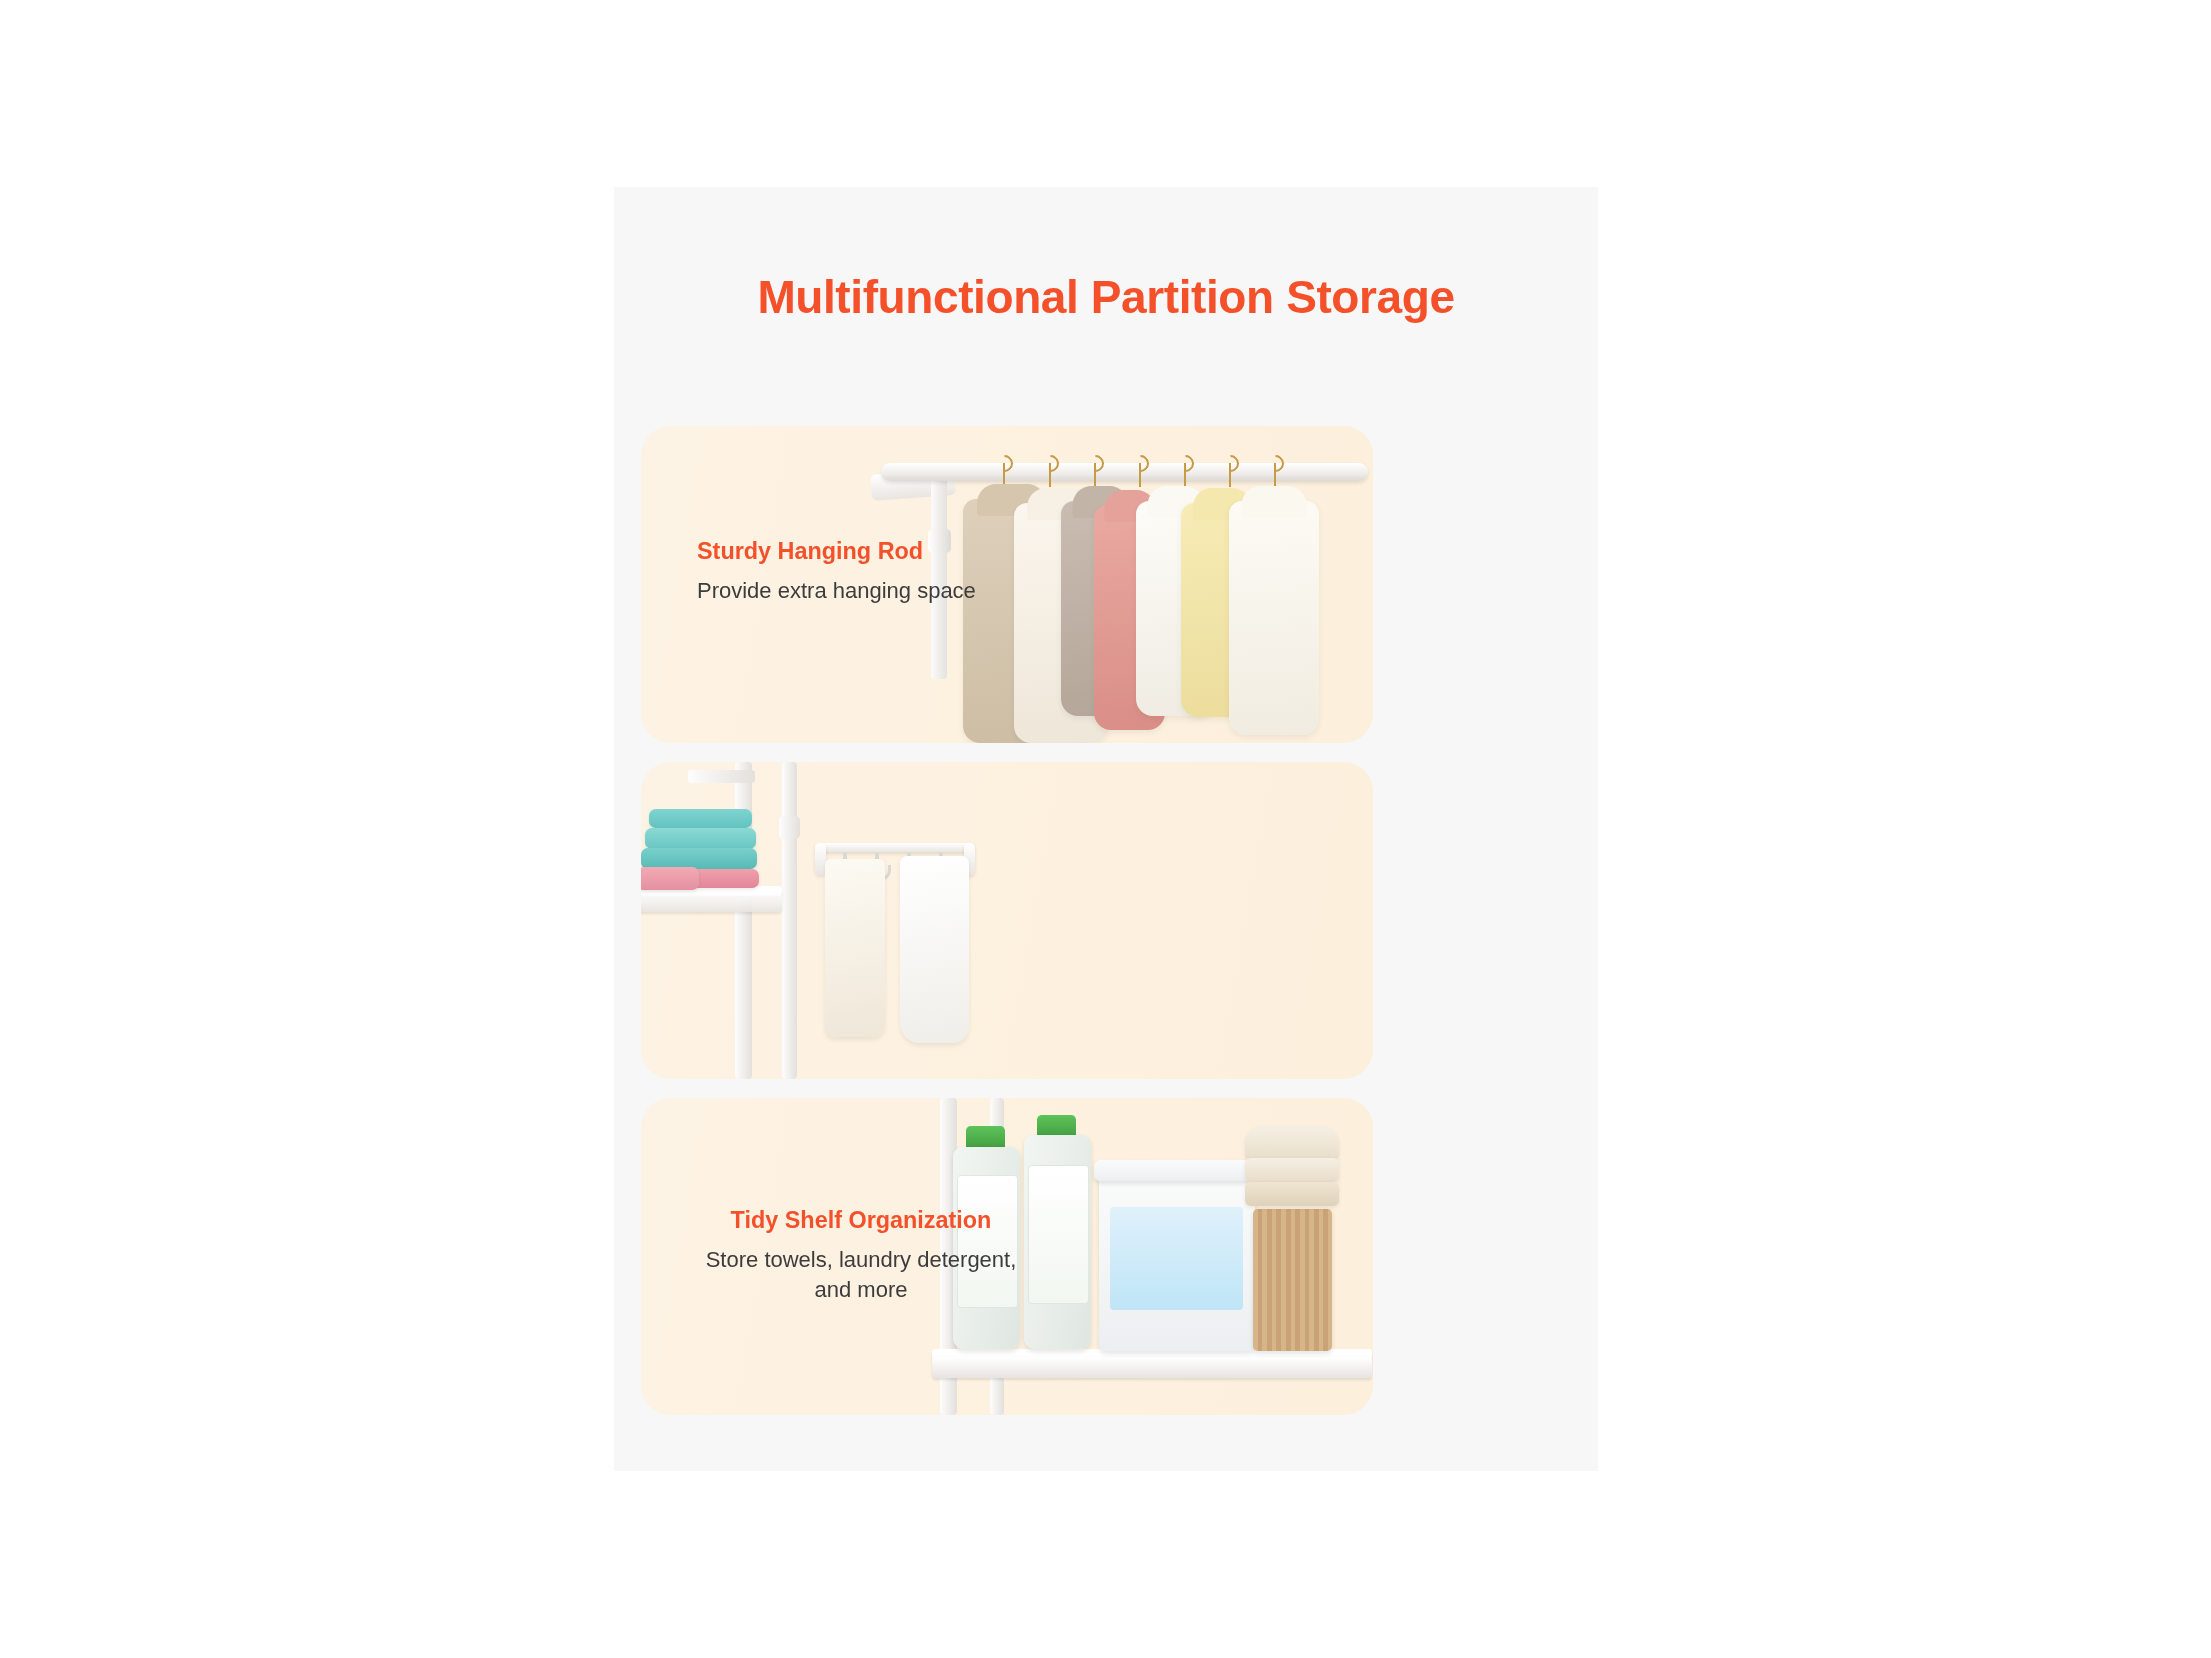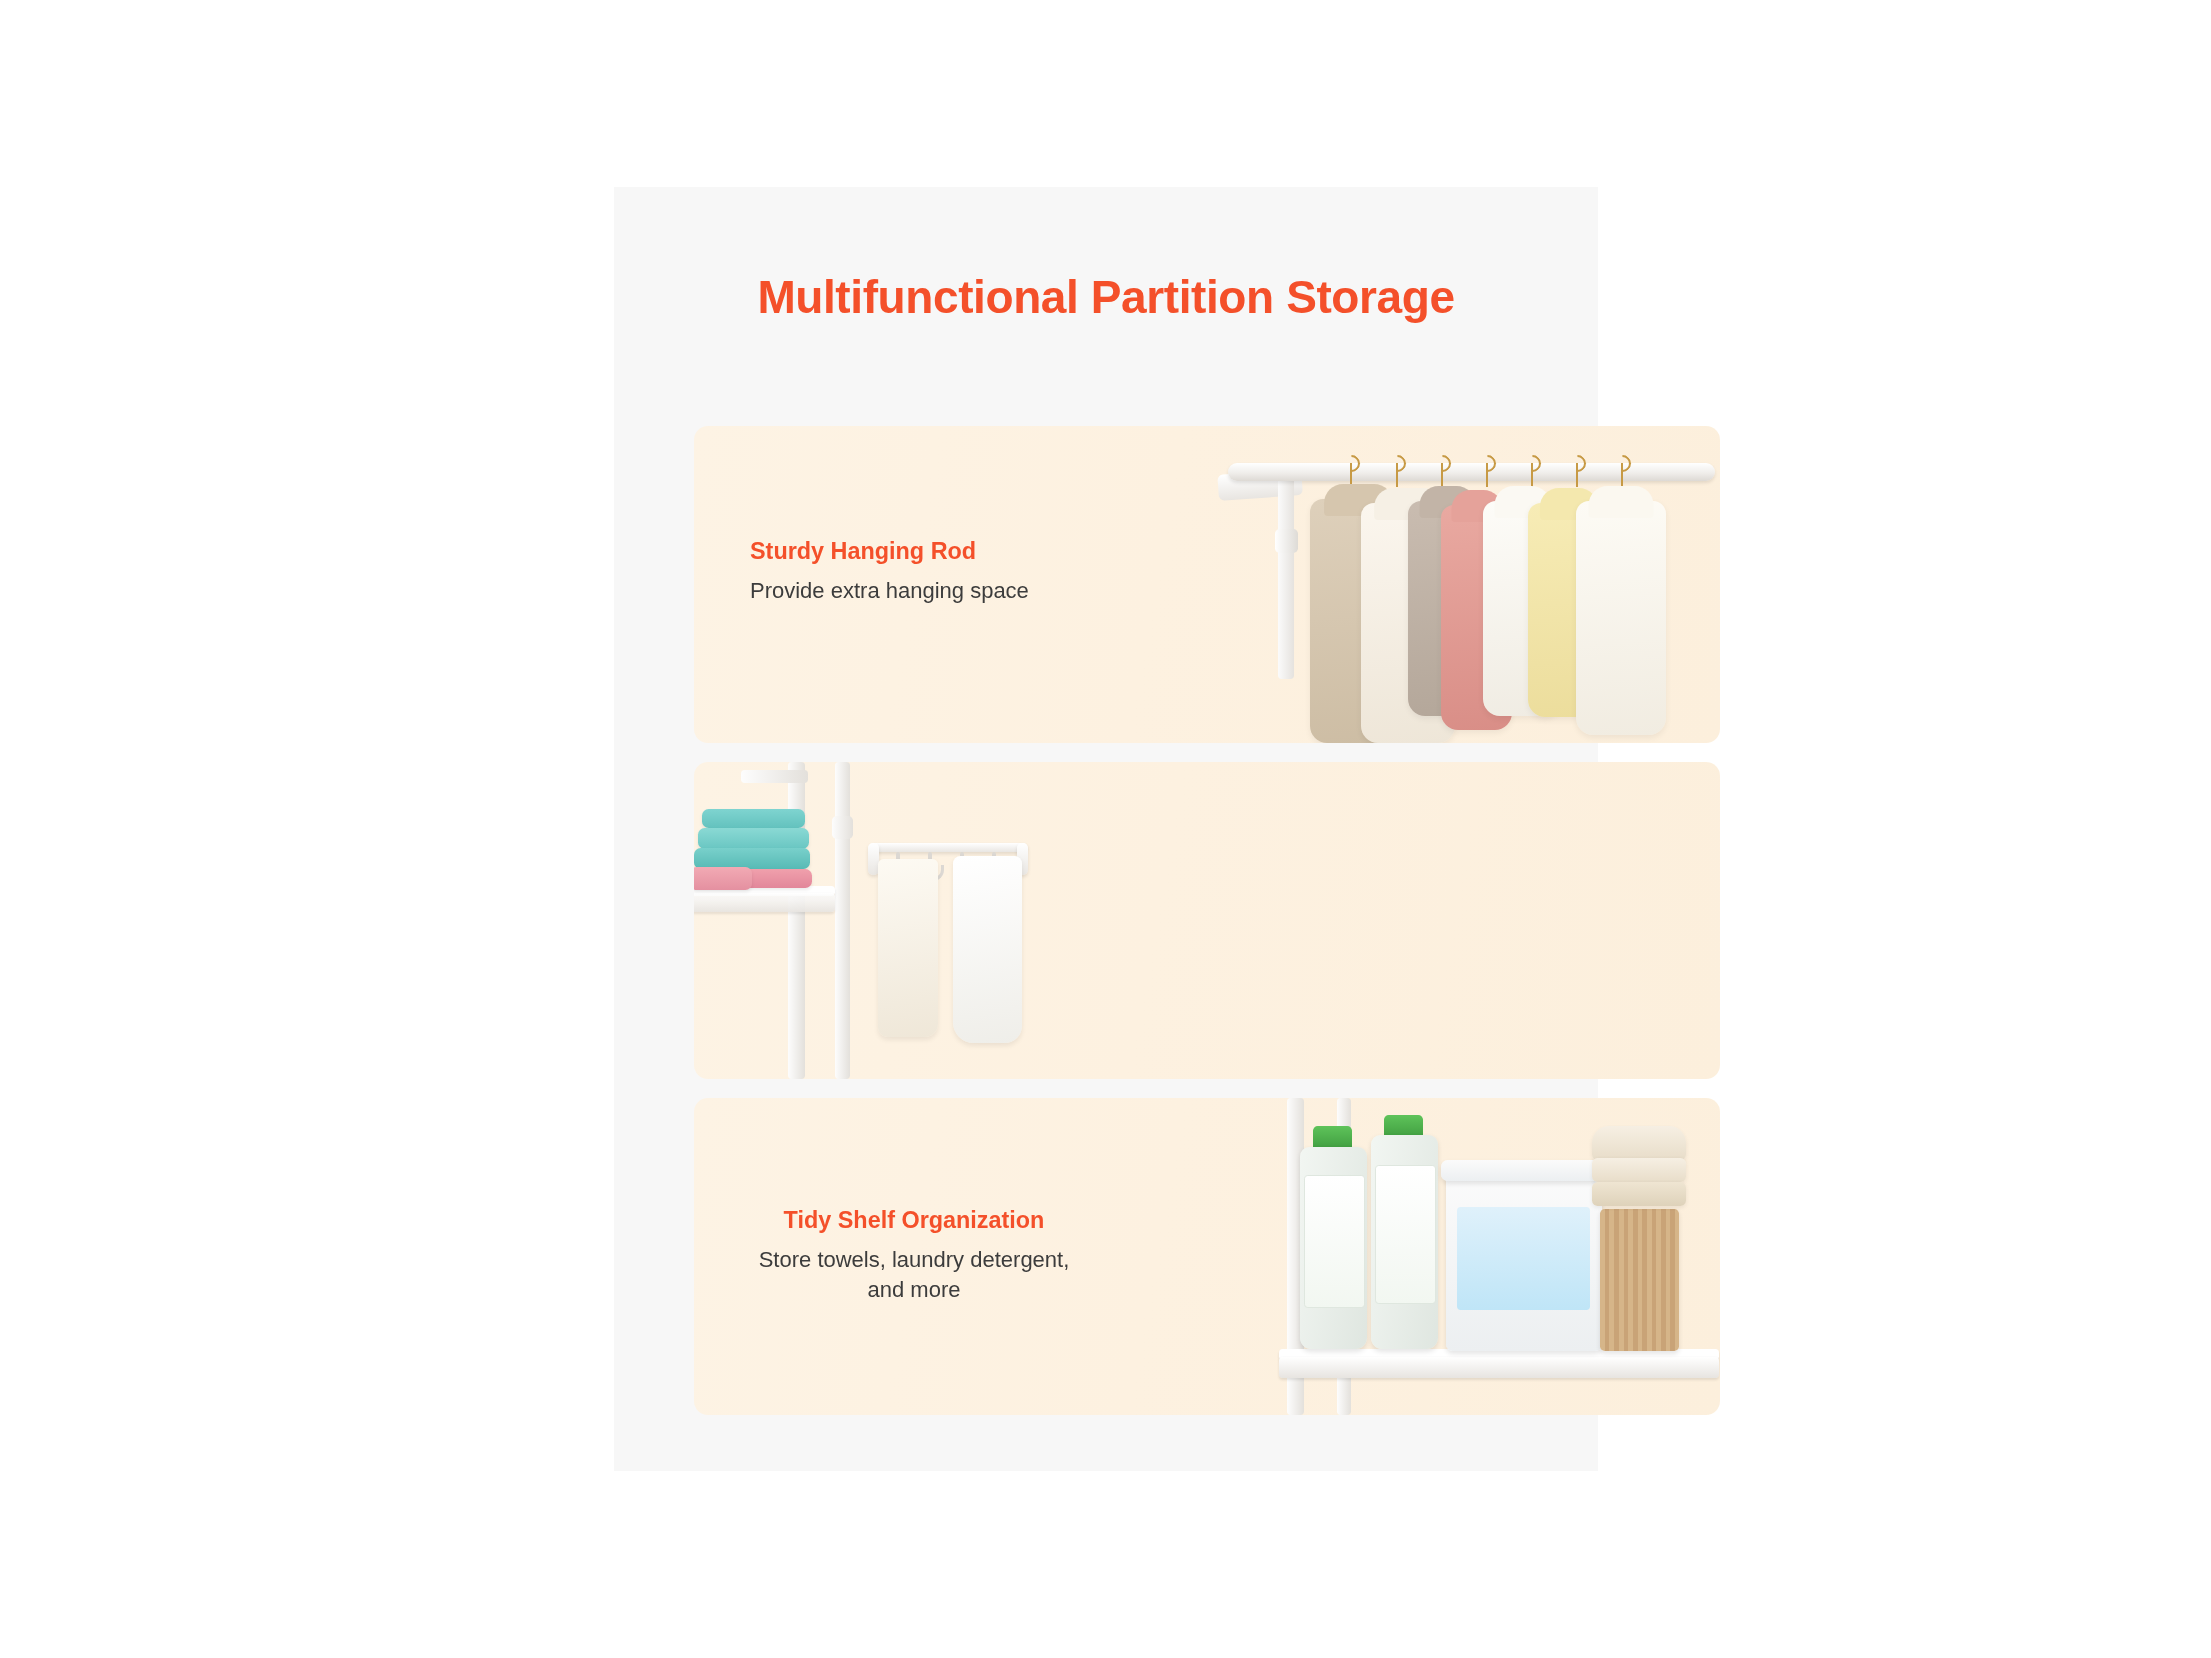--- a/index.html
+++ b/index.html
@@ -45,23 +45,23 @@
     top: 330px;
     width: 984px;
     text-align: center;
     font-size: 24px;
     color: #3a3a3a;
     font-weight: 400;
   }
 
   .card {
     position: absolute;
-    left: 694px;
-    width: 1026px;
-    border-radius: 14px;
+    left: 641px;
+    width: 732px;
+    border-radius: 29px;
     overflow: hidden;
     background: linear-gradient(100deg, #fdf3e4 0%, #fdf1e0 45%, #fcefdc 100%);
   }
   #card1 { top: 426px; height: 317px; }
   #card2 { top: 762px; height: 317px; }
   #card3 { top: 1098px; height: 317px; }
 
   .card-text {
     position: absolute;
     z-index: 5;

